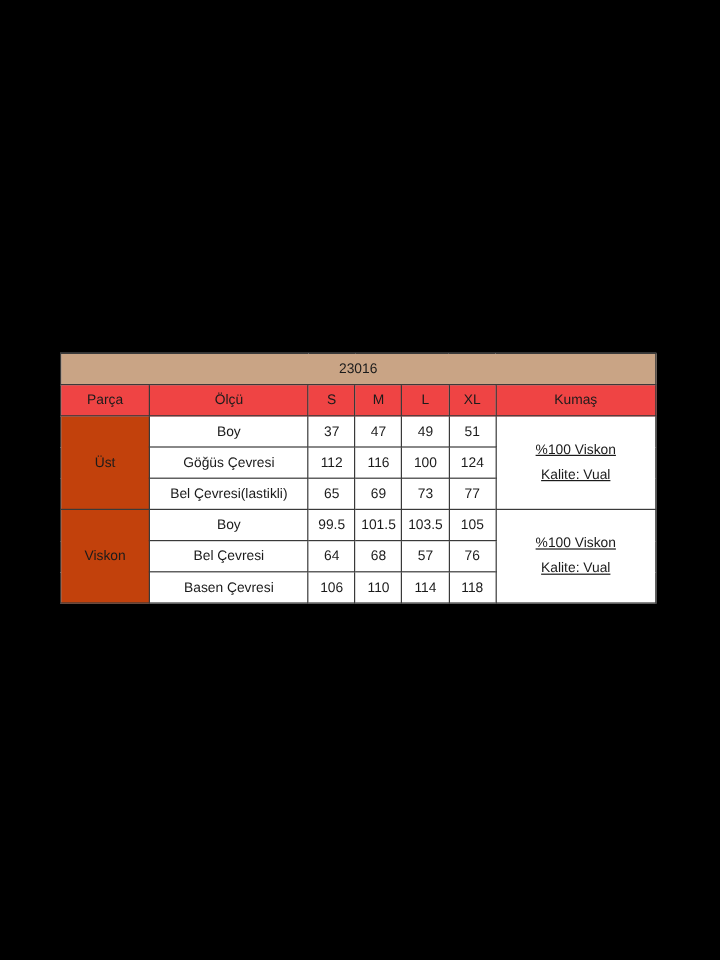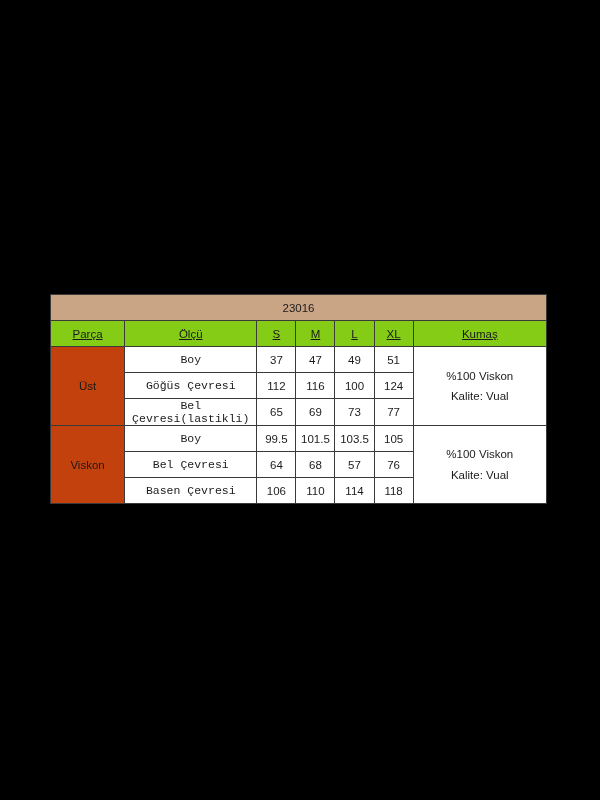--- a/index.html
+++ b/index.html
@@ -42,44 +42,43 @@
     text-align: center;
     vertical-align: middle;
   }
   .title-cell {
     background: #c9a485;
     font-weight: bold;
     font-size: 12px;
     height: 27px;
   }
   .hdr {
-    background: #84cc16;
+    background: #ef4444;
     font-weight: bold;
     font-size: 12px;
     height: 26px;
-    text-decoration: underline;
   }
   .group-cell {
     background: #c2410c;
     font-weight: bold;
     font-size: 12px;
   }
   .label-cell {
     text-align: left;
     padding-left: 8px;
-    font-family: Liberation Mono, monospace;
   }
   .fabric-cell {
     text-align: left;
     padding-left: 6px;
     vertical-align: middle;
   }
   .fabric-cell div {
     line-height: 1.75;
     font-size: 11.5px;
+    text-decoration: underline;
   }
   
   col.c-parca { width: 74px; }
   col.c-olcu  { width: 132px; }
   col.c-s     { width: 39px; }
   col.c-m     { width: 39px; }
   col.c-l     { width: 39px; }
   col.c-xl    { width: 39px; }
   col.c-kumas { width: 133px; }
 </style>

